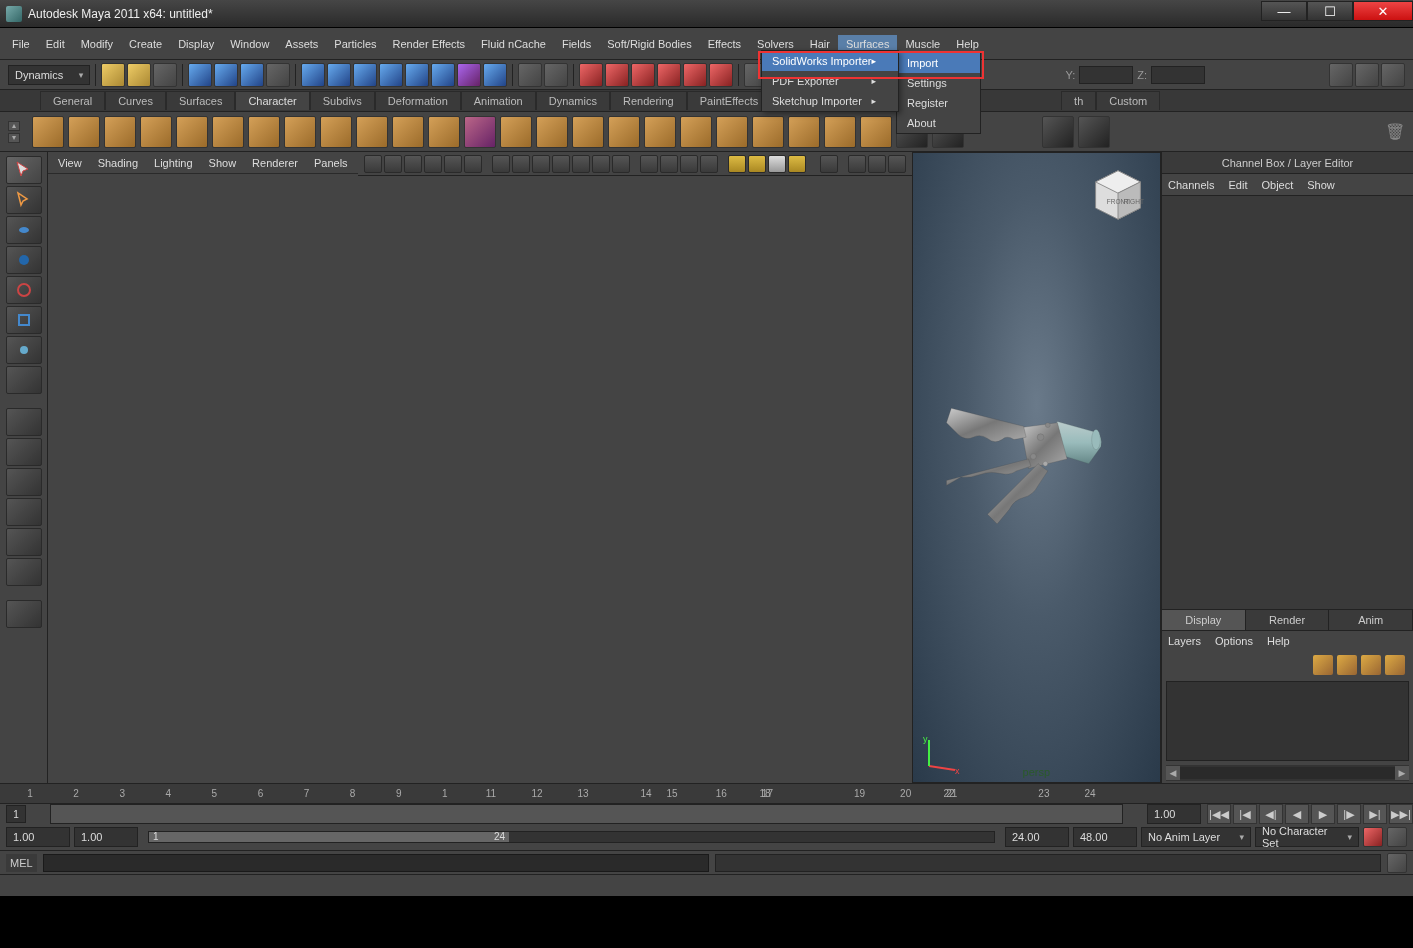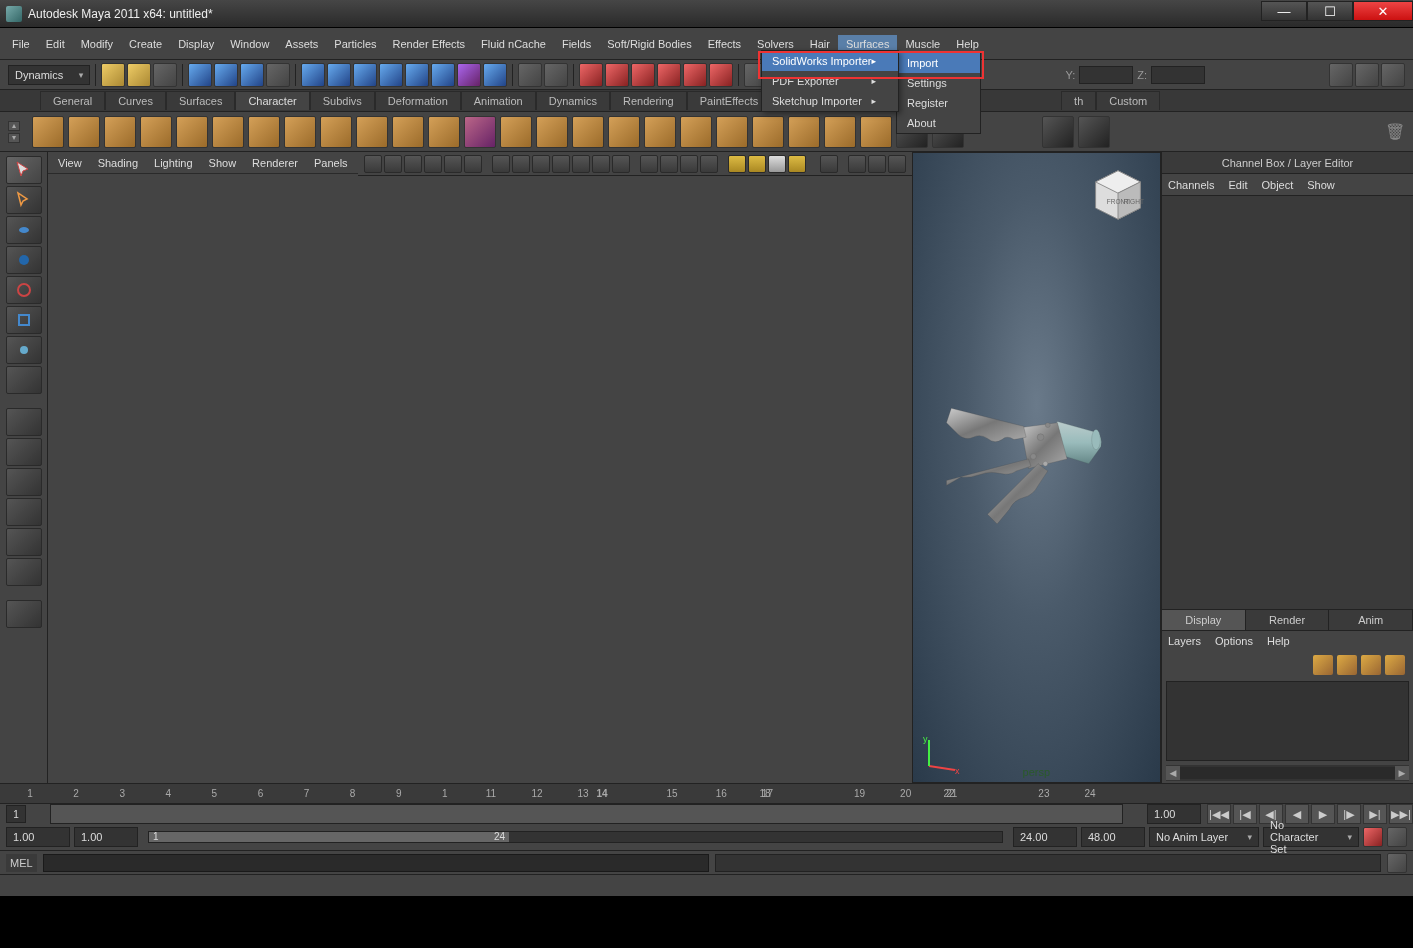--- a/index.html
+++ b/index.html
@@ -456,21 +456,21 @@
       <span class="tick" style="left: 168.261px;">4</span>
       <span class="tick" style="left: 214.348px;">5</span>
       <span class="tick" style="left: 260.435px;">6</span>
       <span class="tick" style="left: 306.522px;">7</span>
       <span class="tick" style="left: 352.609px;">8</span>
       <span class="tick" style="left: 398.696px;">9</span>
       <span class="tick" style="left: 444.783px;">1</span>
       <span class="tick" style="left: 490.87px;">11</span>
       <span class="tick" style="left: 536.957px;">12</span>
       <span class="tick" style="left: 583.043px;">13</span>
-      <span class="tick" style="left: 602px; font-weight: bold;">14</span>
+      <span class="tick" style="left: 646px;">14</span>
       <span class="tick" style="left: 672px;">15</span>
       <span class="tick" style="left: 721.304px;">16</span>
       <span class="tick" style="left: 767.391px;">17</span>
       <span class="tick" style="left: 765px;">18</span>
       <span class="tick" style="left: 859.565px;">19</span>
       <span class="tick" style="left: 905.652px;">20</span>
       <span class="tick" style="left: 951.739px;">21</span>
       <span class="tick" style="left: 949px;">22</span>
       <span class="tick" style="left: 1043.91px;">23</span>
       <span class="tick" style="left: 1090px;">24</span>
@@ -495,21 +495,21 @@
     <input class="time-input" value="1.00" style="">
     <div class="range-track">
       <div class="range-thumb">
         <span class="rt-label" style="left:4px">1</span>
         <span class="rt-label" style="right:4px">24</span>
       </div>
     </div>
     <input class="time-input" value="24.00" style="">
     <input class="time-input" value="48.00" style="">
     <div class="dropdown" style="width:110px">No Anim Layer</div>
-    <div class="dropdown" style="width:96px">No Character Set</div>
+    <div class="dropdown" style="width:104px">No Character Set</div>
     <div class="tb-icon r" style="width:20px;height:20px"></div>
     <div class="tb-icon" style="width:20px;height:20px"></div>
   </div>
 </div>
 
 <div class="cmdline">
   <div class="cmd-label">MEL</div>
   <div class="cmd-input"></div>
   <div class="cmd-output"></div>
   <div class="tb-icon" style="width:20px;height:20px"></div>

